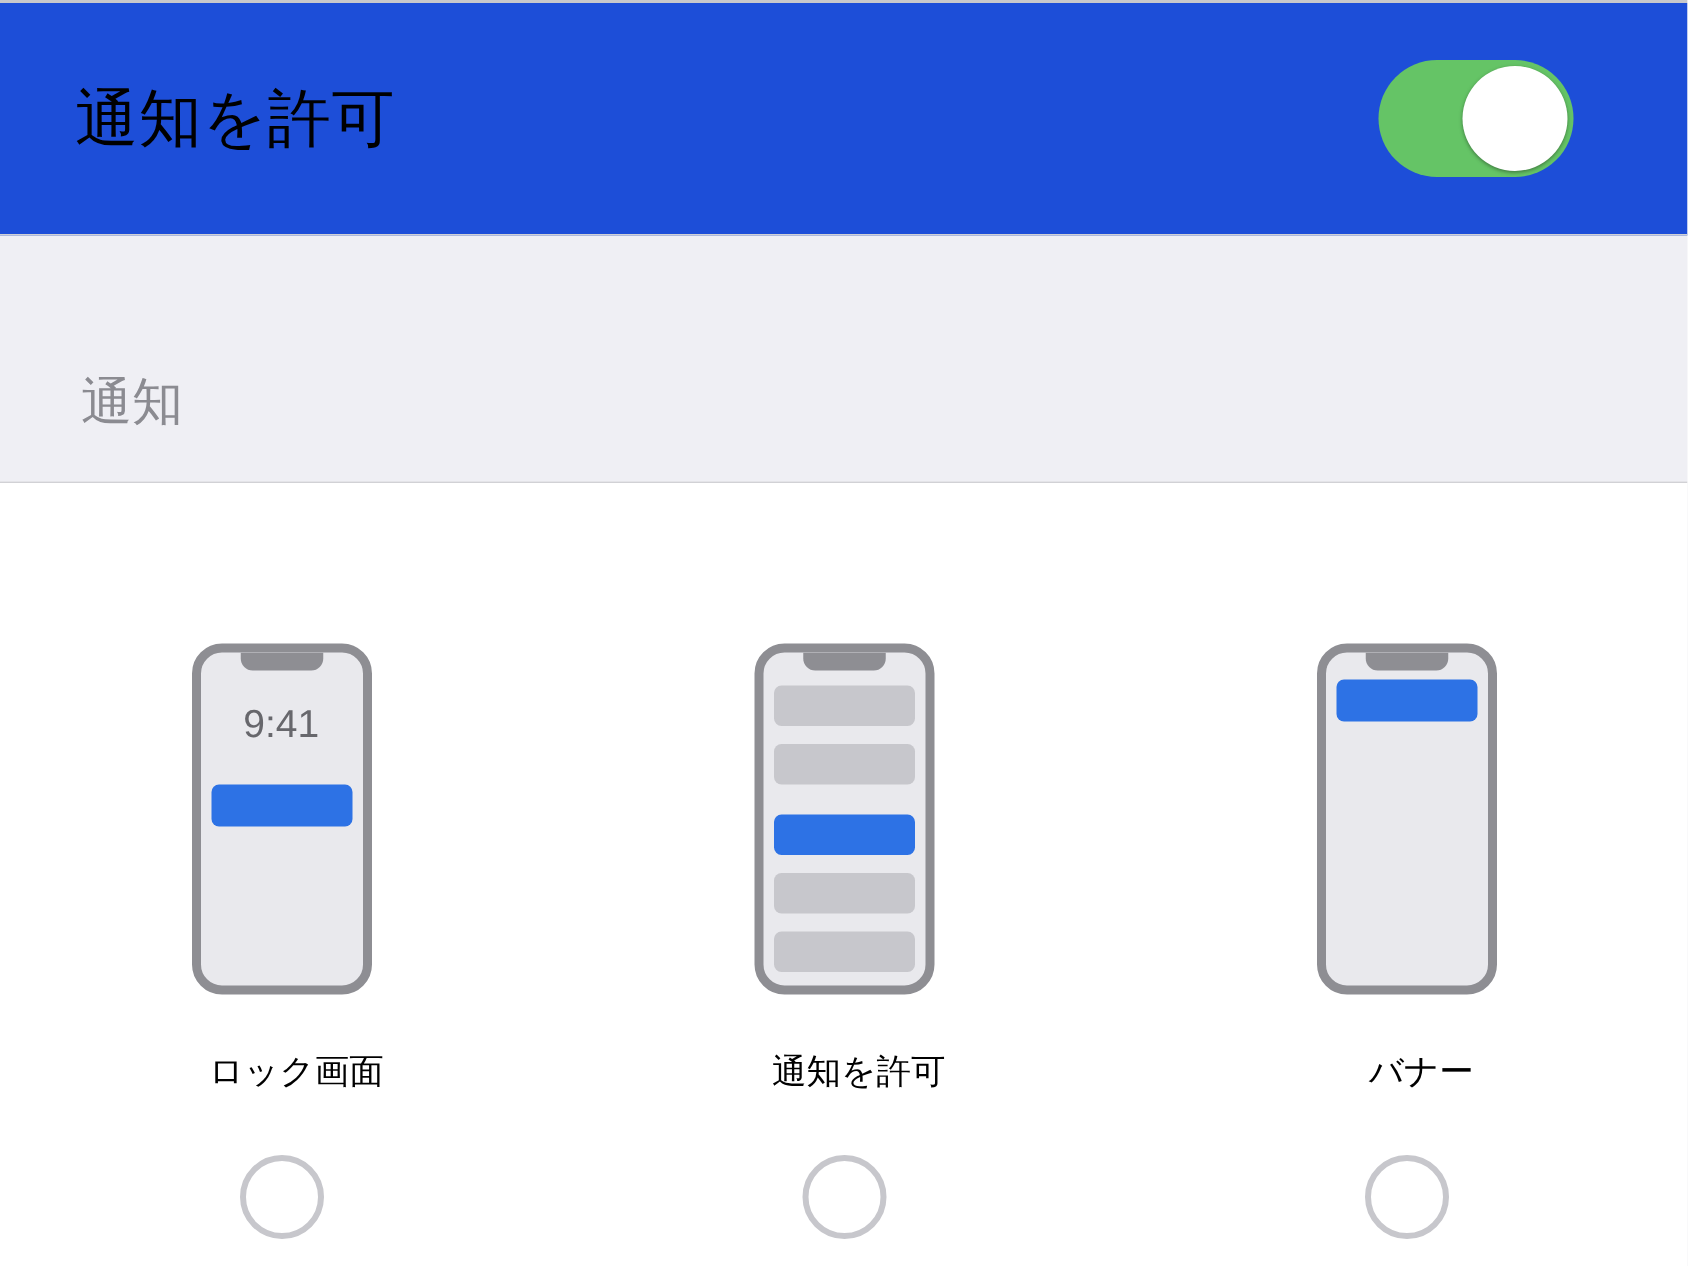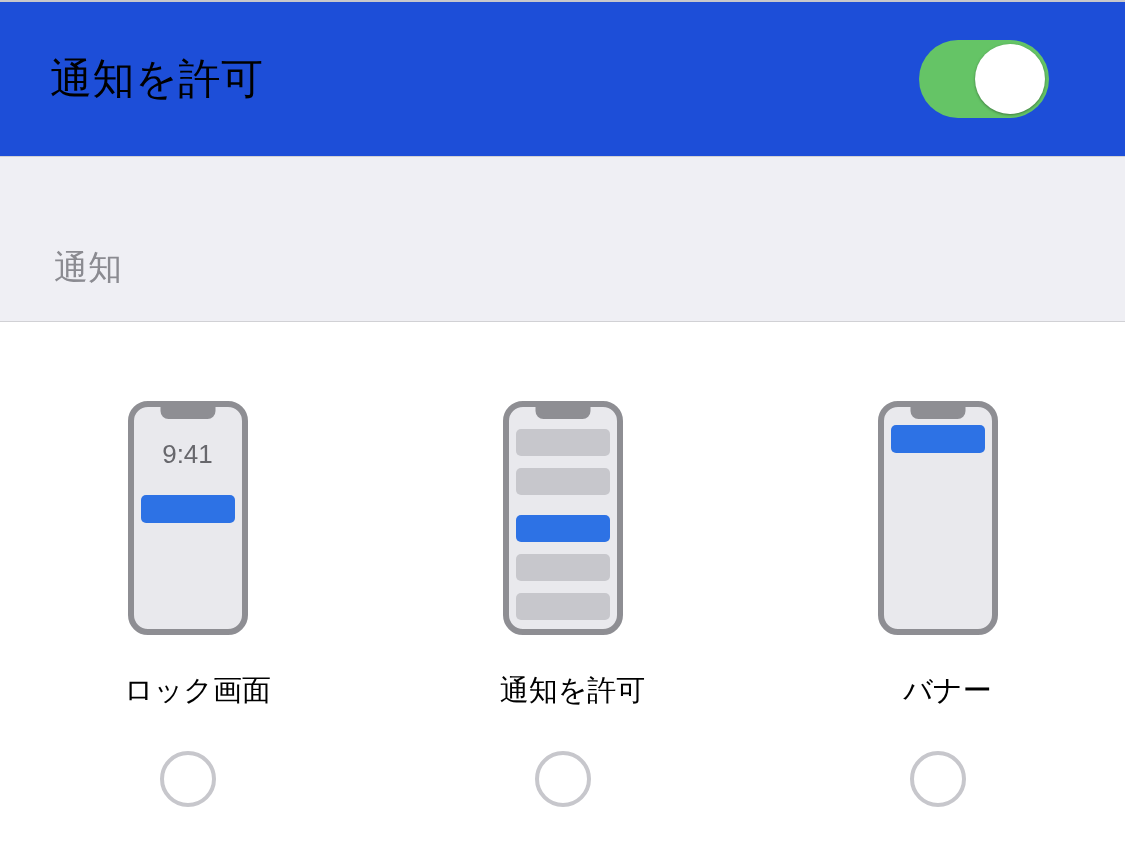--- a/index.html
+++ b/index.html
@@ -56,21 +56,21 @@
       font-size: 34px;
       color: #8b8b91;
     }
     .options-panel {
       background: #fff;
       border-top: 1px solid #d1d1d5;
       height: 524px;
       display: flex;
       justify-content: space-around;
       align-items: flex-start;
-      padding-top: 79px;
+      padding-top: 107px;
     }
     .option {
       display: flex;
       flex-direction: column;
       align-items: center;
       width: 300px;
     }
     .phone {
       width: 120px;
       height: 234px;
@@ -118,21 +118,21 @@
     .nc-bar-2 { top: 61px; }
     .nc-bar-3 { top: 108px; }
     .nc-bar-4 { top: 147px; }
     .nc-bar-5 { top: 186px; }
     .banner-bar {
       top: 18px;
       height: 28px;
     }
     .option-label {
       margin-top: 36px;
-      font-size: 29px;
+      font-size: 23px;
       color: #000;
       margin-left: 20px;
     }
     .selector {
       margin-top: 40px;
       width: 56px;
       height: 56px;
       border: 4px solid #c7c7cc;
       border-radius: 50%;
       background: #fff;

